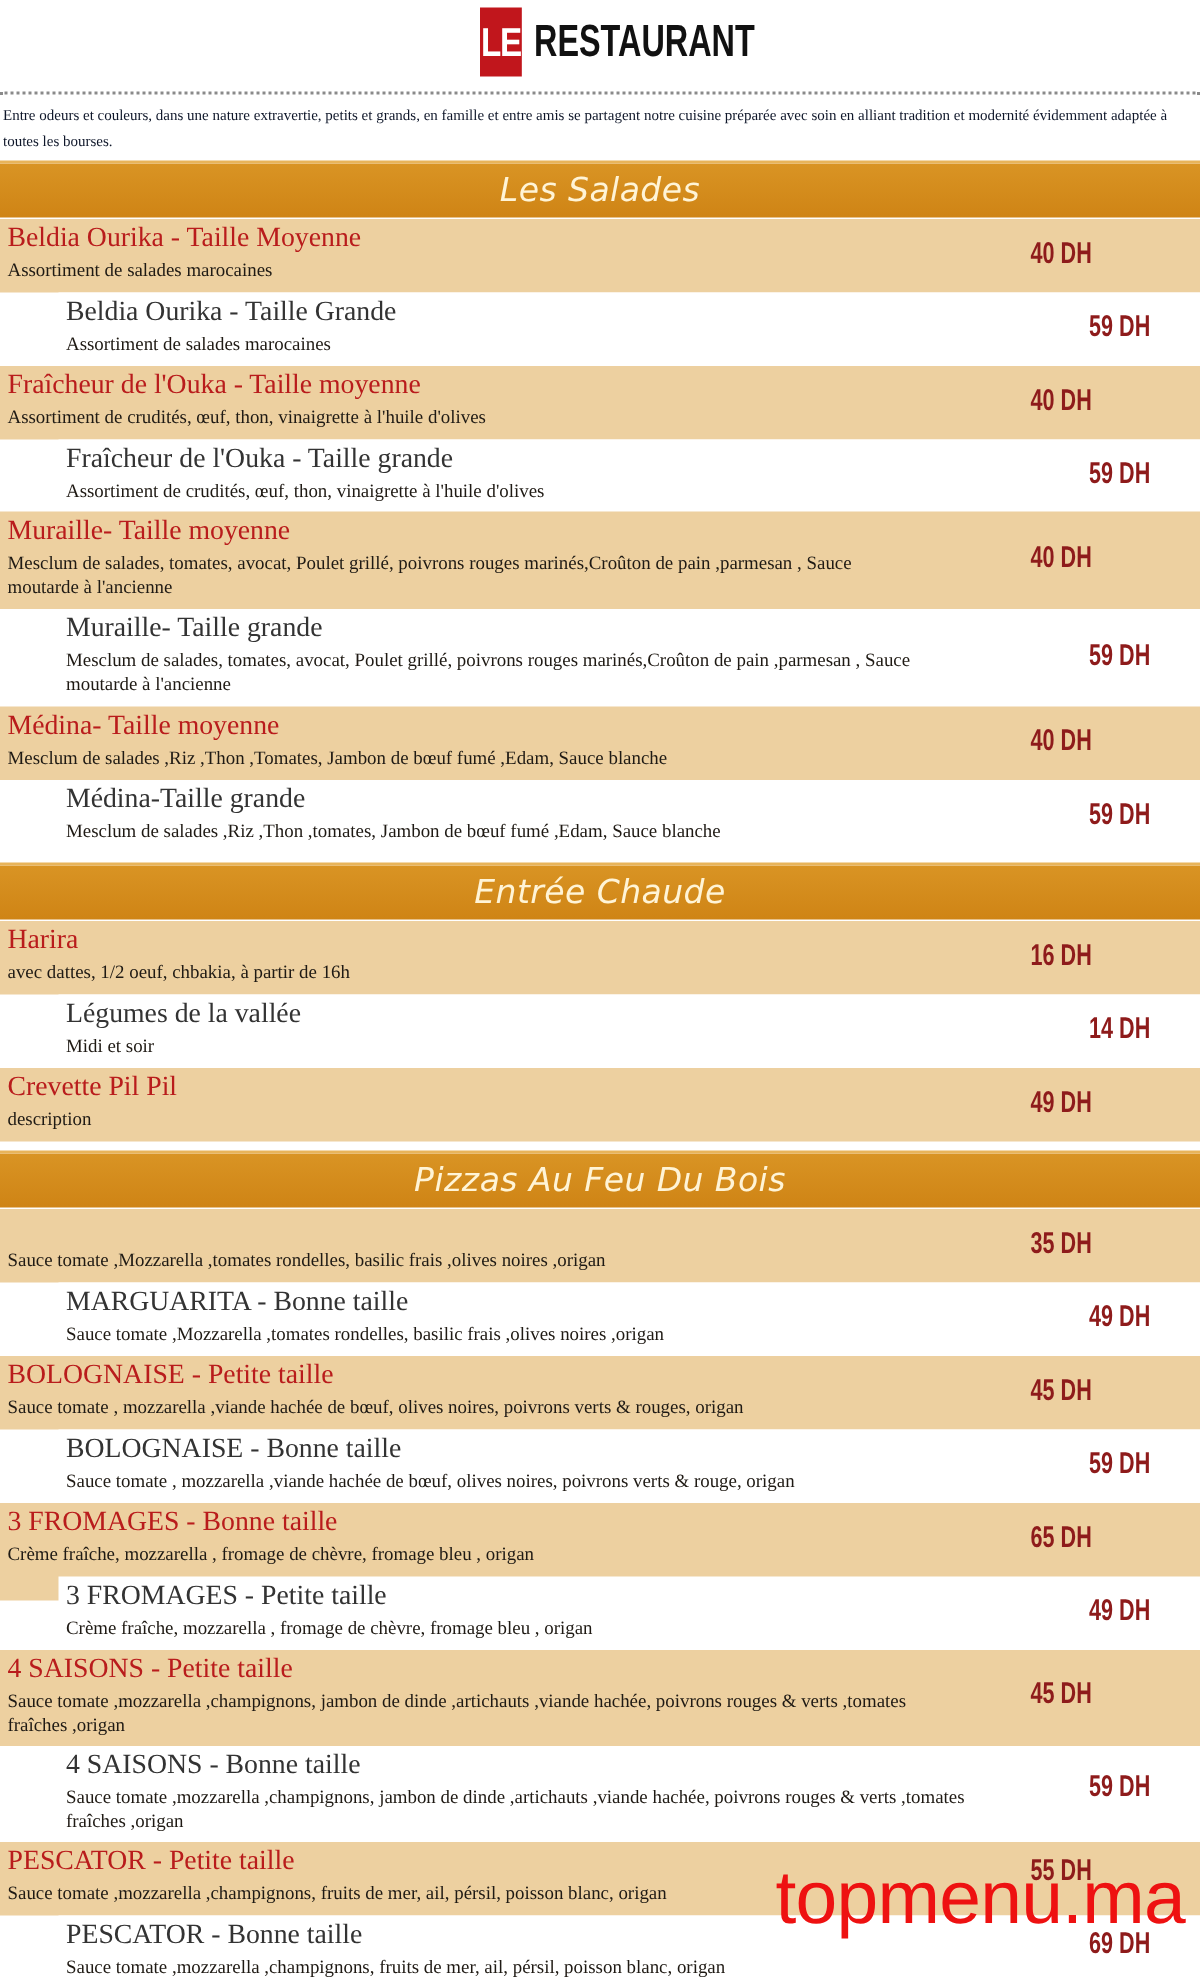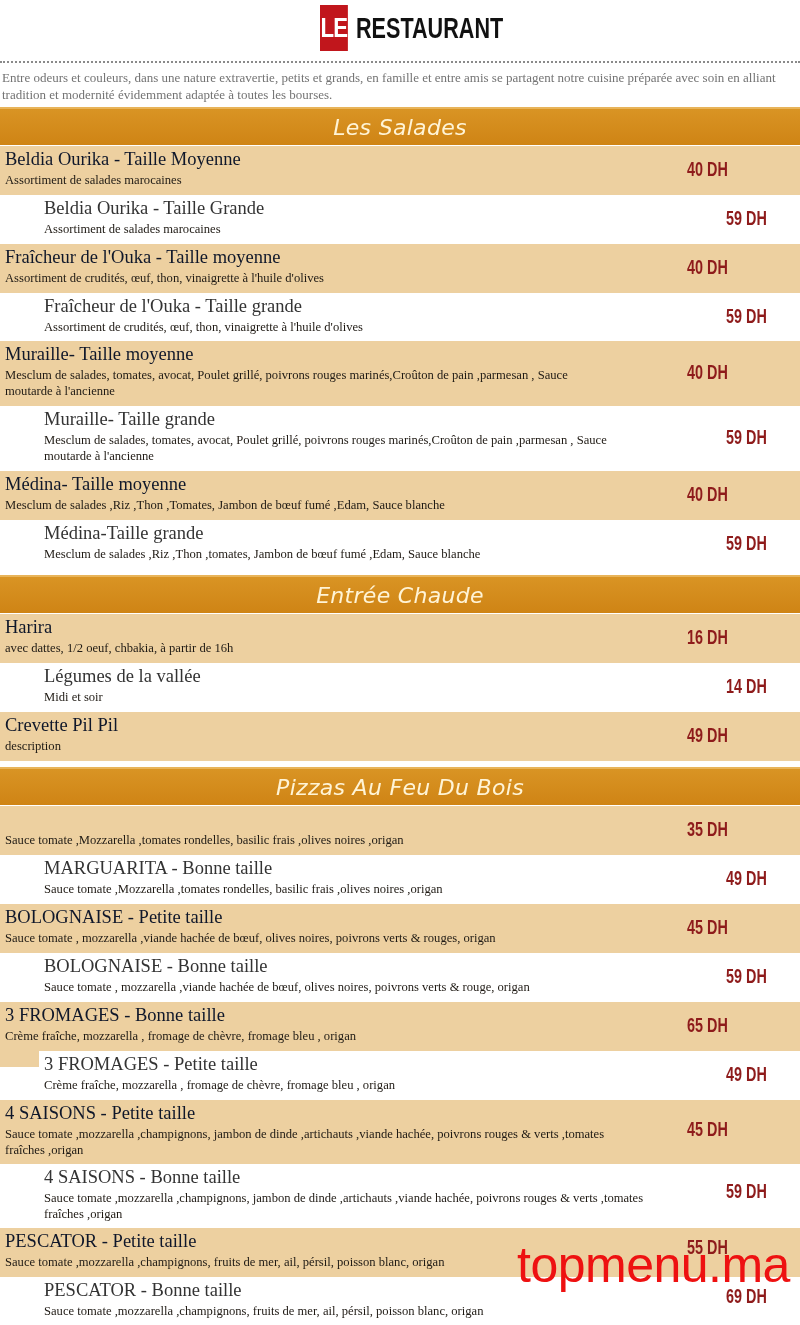--- a/index.html
+++ b/index.html
@@ -5,29 +5,29 @@
   * { box-sizing: border-box; margin: 0; padding: 0; }
   html, body { width: 800px; height: 1325px; overflow: hidden; background: #ffffff; }
   body { position: relative; font-family: "DejaVu Serif", "Liberation Serif", serif; color: #2b2b2b; }
 
   .header { position: absolute; left: 0; top: 0; width: 800px; height: 64px; }
   .logo { position: absolute; left: 303px; top: 5px; height: 46px; display: flex; align-items: center; margin-left: 17px; }
   .logo-box { width: 34px; height: 46px; background: #c1161c; color: #fff; font-family: "Liberation Sans", sans-serif; font-weight: bold; font-size: 27px; display: flex; align-items: center; justify-content: center; letter-spacing: -1px; transform: scaleX(0.82); transform-origin: left center; }
   .logo-text { margin-left: 2px; font-family: "Liberation Sans", sans-serif; font-weight: bold; font-size: 30px; color: #111; letter-spacing: 0px; transform: scaleX(0.72); transform-origin: left center; white-space: nowrap; }
   .divider { position: absolute; left: 0; top: 61px; width: 800px; height: 0; border-top: 2px dotted #8a8a8a; }
 
-  .intro { position: absolute; left: 2px; top: 70px; width: 798px; font-family: "Liberation Serif", serif; font-size: 13px; line-height: 16.5px; color: #737373; }
+  .intro { position: absolute; left: 2px; top: 70px; width: 798px; font-family: "Liberation Serif", serif; font-size: 10px; line-height: 16.5px; color: #0f172a; }
 
   .section-bar { position: absolute; left: 0; width: 800px; height: 38px; background: linear-gradient(#d99424, #cf8415); border-top: 2px solid #e8b45a; display: flex; align-items: center; justify-content: center; }
   .section-title { font-family: "DejaVu Sans", sans-serif; font-style: italic; font-size: 22px; color: #fff4d6; letter-spacing: 0.3px; }
 
   .row { position: absolute; left: 0; width: 800px; }
   .row.beige { background: #edd0a0; }
   .row.white { background: #ffffff; margin-left: 39px; }
-  .item-name { position: absolute; left: 5px; top: 3px; font-family: "Liberation Serif", serif; font-size: 18.5px; color: #0f172a; white-space: nowrap; }
+  .item-name { position: absolute; left: 5px; top: 3px; font-family: "Liberation Serif", serif; font-size: 18.5px; color: #b91c1c; white-space: nowrap; }
   .row.white .item-name { color: #333; }
   .item-desc { position: absolute; left: 5px; top: 26px; width: 610px; font-family: "Liberation Serif", serif; font-size: 12.6px; line-height: 16px; color: #1f1a14; }
   .price { position: absolute; left: 687px; font-family: "Liberation Sans", sans-serif; font-weight: bold; font-size: 20px; color: #8e1b1b; transform: scaleX(0.72); transform-origin: left center; white-space: nowrap; }
 
   .watermark { position: absolute; left: 517px; top: 1236px; font-family: "Liberation Sans", sans-serif; font-size: 50px; color: #ee1111; letter-spacing: -0.5px; white-space: nowrap; }
 </style>
 </head>
 <body>
 
 <div class="header">

